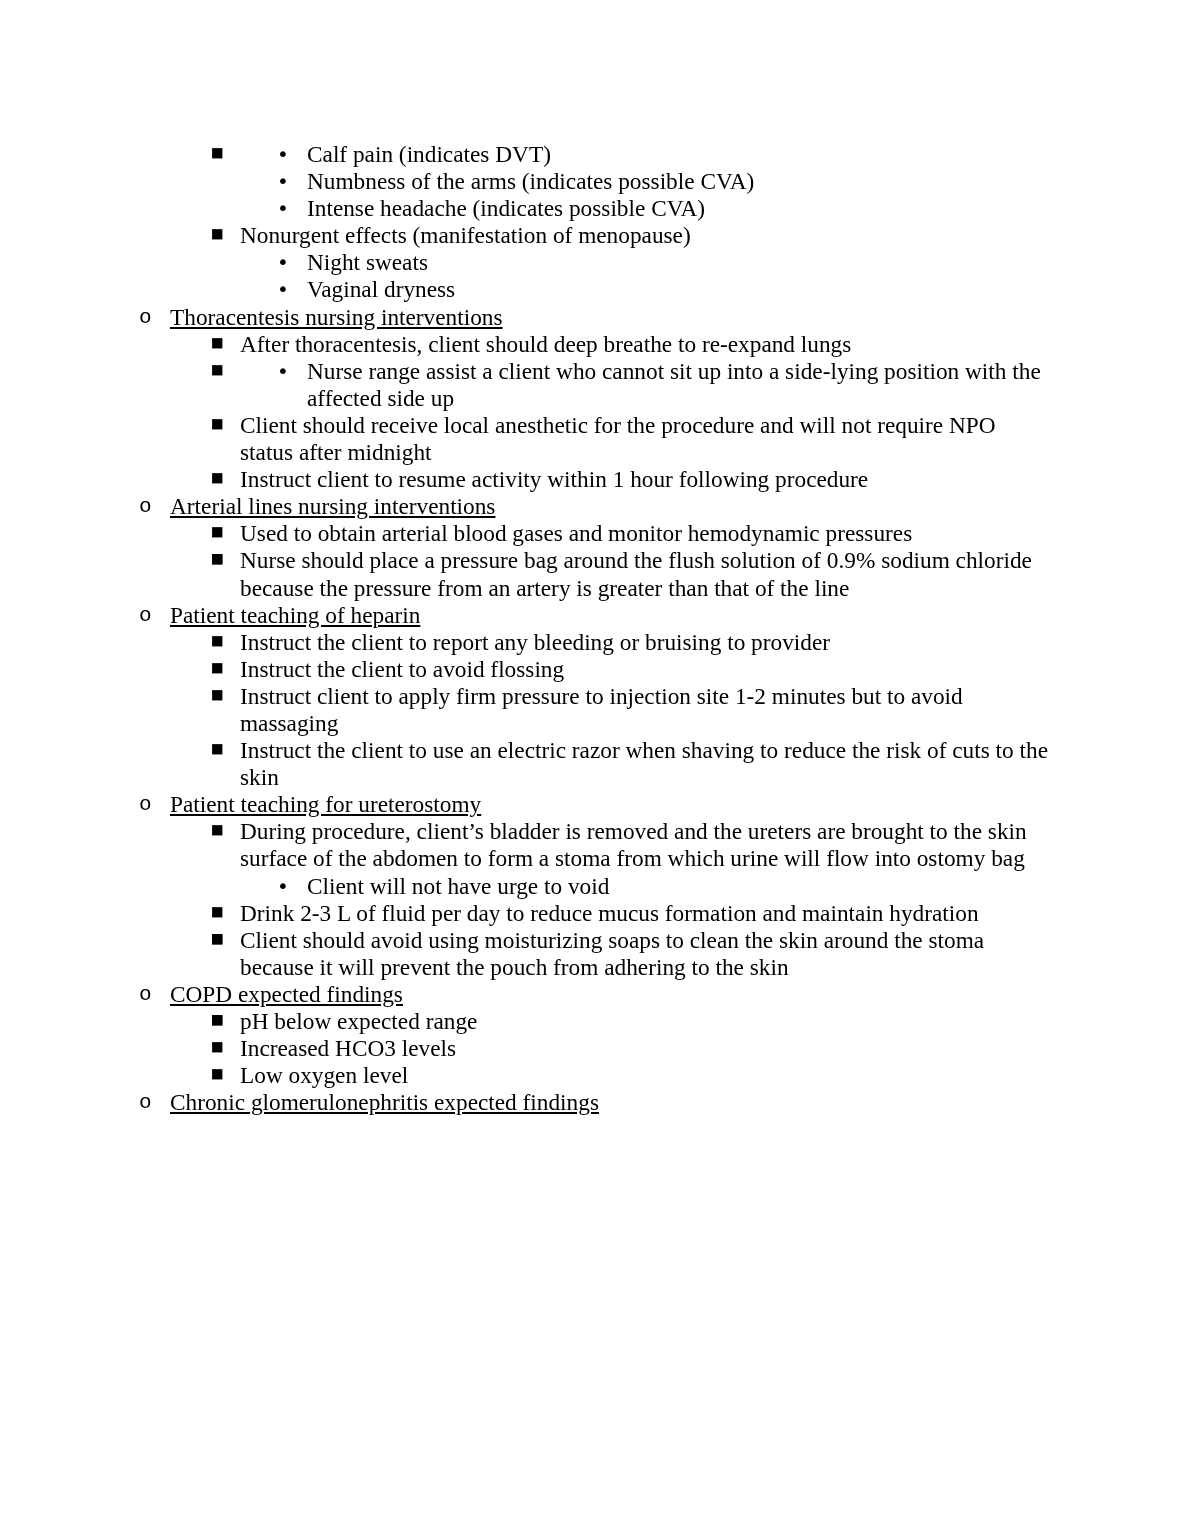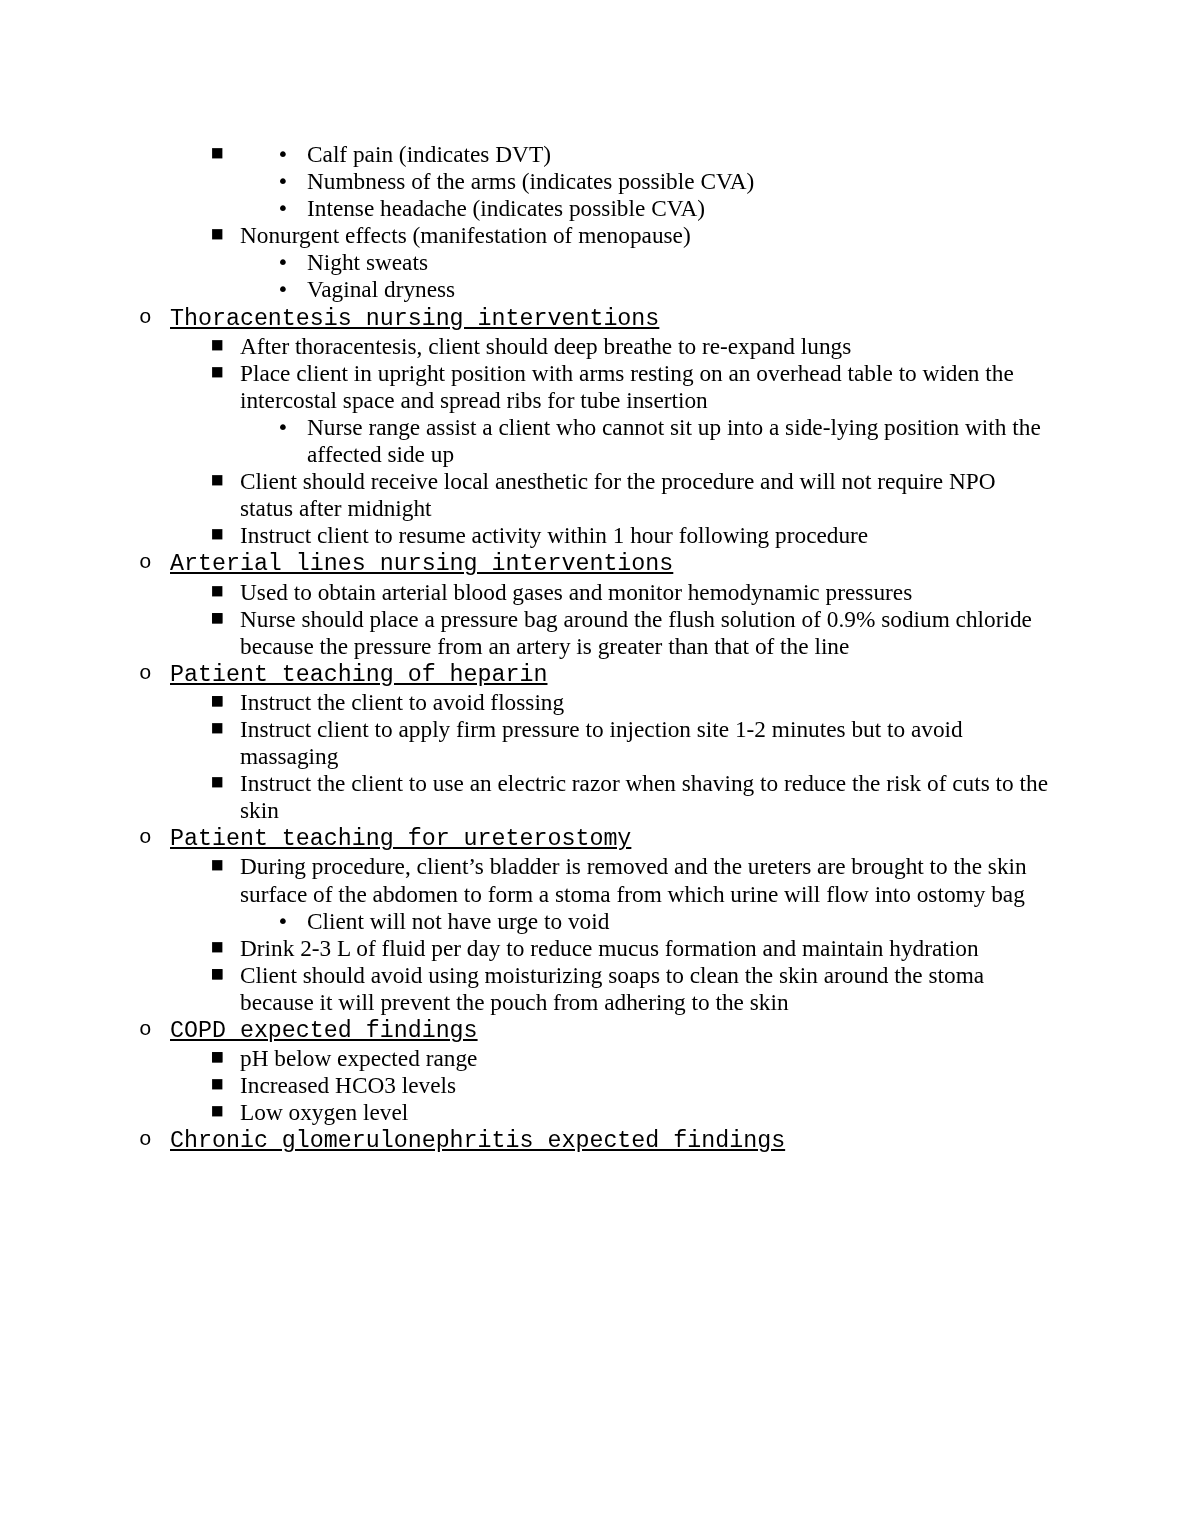--- a/index.html
+++ b/index.html
@@ -44,46 +44,46 @@
     left: 211px;
     top: -2px;
     font-family: "DejaVu Sans", sans-serif;
     font-size: 13.5px;
   }
   .l3 > .bullet {
     left: 277px;
     font-family: "DejaVu Sans", sans-serif;
     font-size: 20px;
   }
-  .underline { text-decoration: underline; font-family: Liberation Mono, monospace; }
+  .underline { text-decoration: underline; }
 </style>
 </head>
 <body>
 
 <div class="page">
   <div class="content">
       <div class="item l2"><span class="bullet">■</span></div>
       <div class="item l3"><span class="bullet">•</span><span class="text">Calf pain (indicates DVT)</span></div>
       <div class="item l3"><span class="bullet">•</span><span class="text">Numbness of the arms (indicates possible CVA)</span></div>
       <div class="item l3"><span class="bullet">•</span><span class="text">Intense headache (indicates possible CVA)</span></div>
       <div class="item l2"><span class="bullet">■</span><span class="text">Nonurgent effects (manifestation of menopause)</span></div>
       <div class="item l3"><span class="bullet">•</span><span class="text">Night sweats</span></div>
       <div class="item l3"><span class="bullet">•</span><span class="text">Vaginal dryness</span></div>
       <div class="item l1"><span class="bullet">o</span><span class="text underline">Thoracentesis nursing interventions</span></div>
       <div class="item l2"><span class="bullet">■</span><span class="text">After thoracentesis, client should deep breathe to re-expand lungs</span></div>
-      <div class="item l2"><span class="bullet">■</span><span class="text">Place client in upright position with arms resting on an overhead table to widen the intercostal space and spread ribs for tube insertion</span></div>
+      <div class="item l2"><span class="bullet">■</span></div>
       <div class="item l3"><span class="bullet">•</span><span class="text">Nurse range assist a client who cannot sit up into a side-lying position with the affected side up</span></div>
       <div class="item l2"><span class="bullet">■</span><span class="text">Client should receive local anesthetic for the procedure and will not require NPO status after midnight</span></div>
       <div class="item l2"><span class="bullet">■</span><span class="text">Instruct client to resume activity within 1 hour following procedure</span></div>
       <div class="item l1"><span class="bullet">o</span><span class="text underline">Arterial lines nursing interventions</span></div>
       <div class="item l2"><span class="bullet">■</span><span class="text">Used to obtain arterial blood gases and monitor hemodynamic pressures</span></div>
       <div class="item l2"><span class="bullet">■</span></div>
       <div class="item l2"><span class="bullet">■</span><span class="text">Nurse should place a pressure bag around the flush solution of 0.9% sodium chloride because the pressure from an artery is greater than that of the line</span></div>
       <div class="item l1"><span class="bullet">o</span><span class="text underline">Patient teaching of heparin</span></div>
-      <div class="item l2"><span class="bullet">■</span></div>
+      <div class="item l2"><span class="bullet">■</span><span class="text">Instruct the client to report any bleeding or bruising to provider</span></div>
       <div class="item l2"><span class="bullet">■</span><span class="text">Instruct the client to avoid flossing</span></div>
       <div class="item l2"><span class="bullet">■</span><span class="text">Instruct client to apply firm pressure to injection site 1-2 minutes but to avoid massaging</span></div>
       <div class="item l2"><span class="bullet">■</span><span class="text">Instruct the client to use an electric razor when shaving to reduce the risk of cuts to the skin</span></div>
       <div class="item l1"><span class="bullet">o</span><span class="text underline">Patient teaching for ureterostomy</span></div>
       <div class="item l2"><span class="bullet">■</span><span class="text">During procedure, client’s bladder is removed and the ureters are brought to the skin surface of the abdomen to form a stoma from which urine will flow into ostomy bag</span></div>
       <div class="item l3"><span class="bullet">•</span><span class="text">Client will not have urge to void</span></div>
       <div class="item l2"><span class="bullet">■</span><span class="text">Drink 2-3 L of fluid per day to reduce mucus formation and maintain hydration</span></div>
       <div class="item l2"><span class="bullet">■</span></div>
       <div class="item l2"><span class="bullet">■</span><span class="text">Client should avoid using moisturizing soaps to clean the skin around the stoma because it will prevent the pouch from adhering to the skin</span></div>
       <div class="item l1"><span class="bullet">o</span><span class="text underline">COPD expected findings</span></div>

